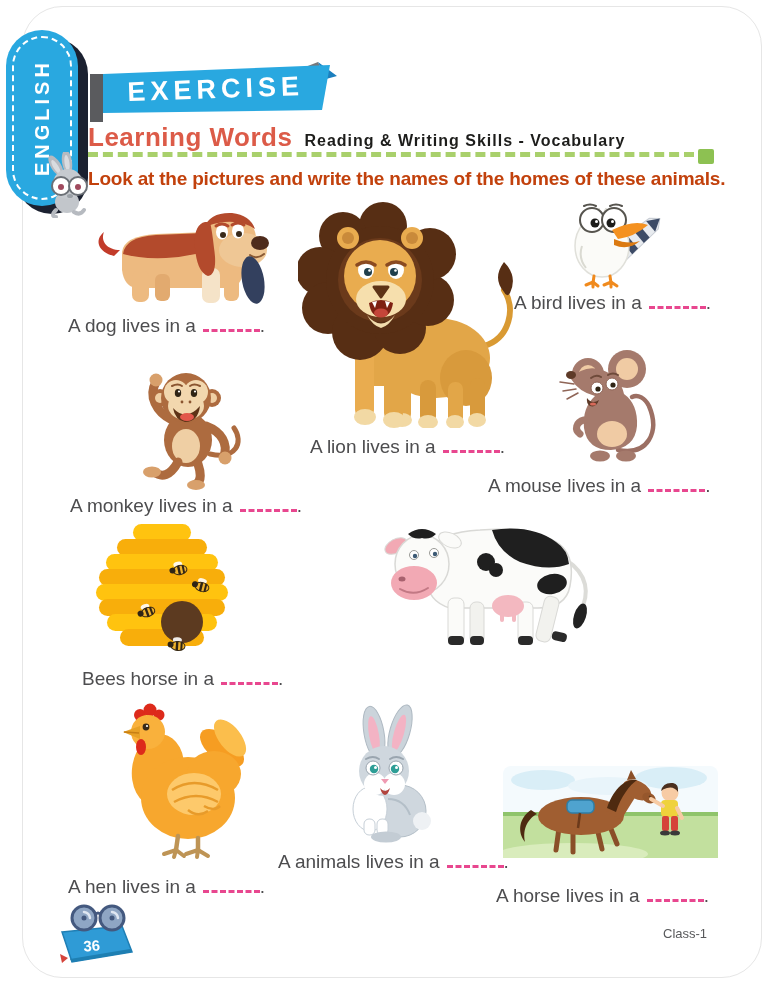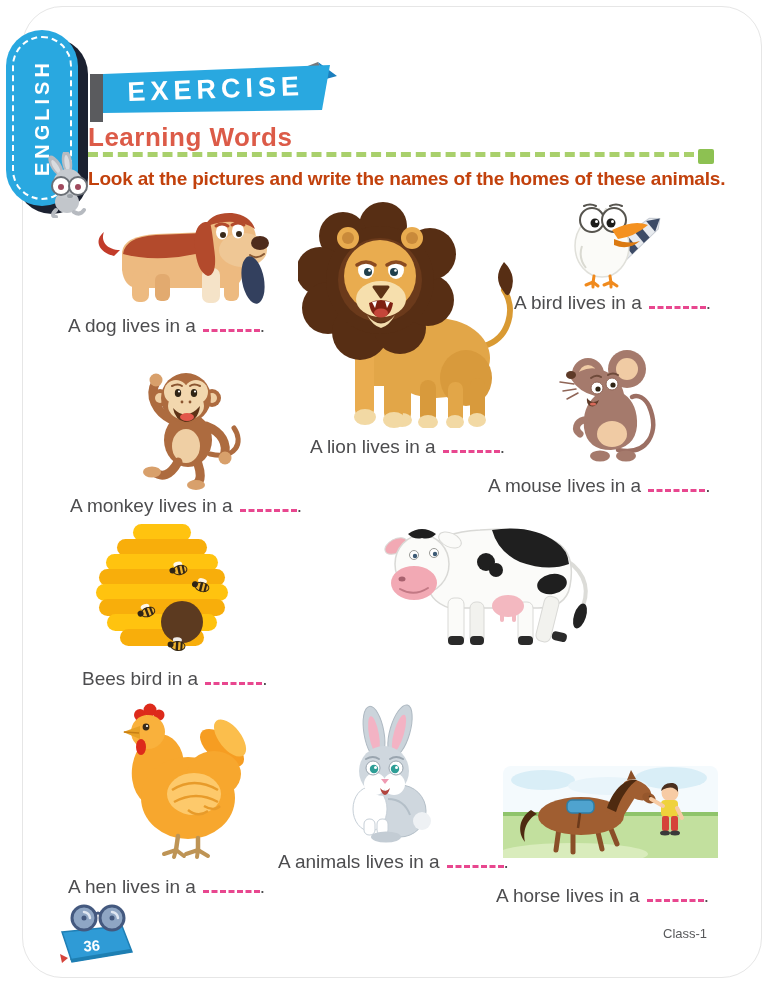--- a/index.html
+++ b/index.html
@@ -62,20 +62,21 @@
   <svg class="banner" viewBox="0 0 262 66">
     <rect x="4" y="16" width="13" height="48" fill="#5a5b5e"></rect>
     <polygon points="214,11 232,4 236,13" fill="#77787b"></polygon>
     <polygon points="232,4 251,18 222,26 236,13" fill="#1b7fbe"></polygon>
     <polygon points="17,16 244,7 236,52 17,55" fill="#29a8e0"></polygon>
     <text x="130" y="40" text-anchor="middle" font-size="27" font-weight="bold" fill="#ffffff" letter-spacing="5" transform="rotate(-2 130 40)" font-family="Liberation Sans, sans-serif">EXERCISE</text>
   </svg>
 
   <div class="section-row">
     <span class="learning">Learning Words</span>
+    <span class="subtitle">Reading &amp; Writing Skills - Vocabulary</span>
   </div>
   <div class="green-dash"></div>
   <div class="green-square"></div>
   <div class="instruction">Look at the pictures and write the names of the homes of these animals.</div>
 
   <svg class="art" style="left:92px;top:198px" width="180" height="112" viewBox="0 0 180 112">
     <path d="M22 58 C6 54 2 42 12 34 C8 44 16 52 28 52 Z" fill="#c23b2a"></path>
     <path d="M30 54 Q32 38 64 36 L116 34 Q146 36 150 56 L150 78 Q148 90 134 90 L44 90 Q32 88 30 72 Z" fill="#edba80"></path>
     <path d="M31 56 Q33 39 64 37 L112 35 Q128 36 136 44 Q110 58 74 60 Q48 61 31 56 Z" fill="#b34a2c"></path>
     <rect x="40" y="72" width="17" height="32" rx="7" fill="#edba80"></rect>
@@ -396,21 +397,21 @@
   <div class="caption" style="left:310px;top:436px">
     <span>A lion lives in a</span><span class="blank"></span><span>.</span>
   </div>
   <div class="caption" style="left:488px;top:475px">
     <span>A mouse lives in a</span><span class="blank"></span><span>.</span>
   </div>
   <div class="caption" style="left:70px;top:495px">
     <span>A monkey lives in a</span><span class="blank"></span><span>.</span>
   </div>
   <div class="caption" style="left:82px;top:668px">
-    <span>Bees bird in a</span><span class="blank"></span><span>.</span>
+    <span>Bees horse in a</span><span class="blank"></span><span>.</span>
   </div>
   <div class="caption" style="left:278px;top:851px">
     <span>A animals lives in a</span><span class="blank"></span><span>.</span>
   </div>
   <div class="caption" style="left:68px;top:876px">
     <span>A hen lives in a</span><span class="blank"></span><span>.</span>
   </div>
   <div class="caption" style="left:496px;top:885px">
     <span>A horse lives in a</span><span class="blank"></span><span>.</span>
   </div>

